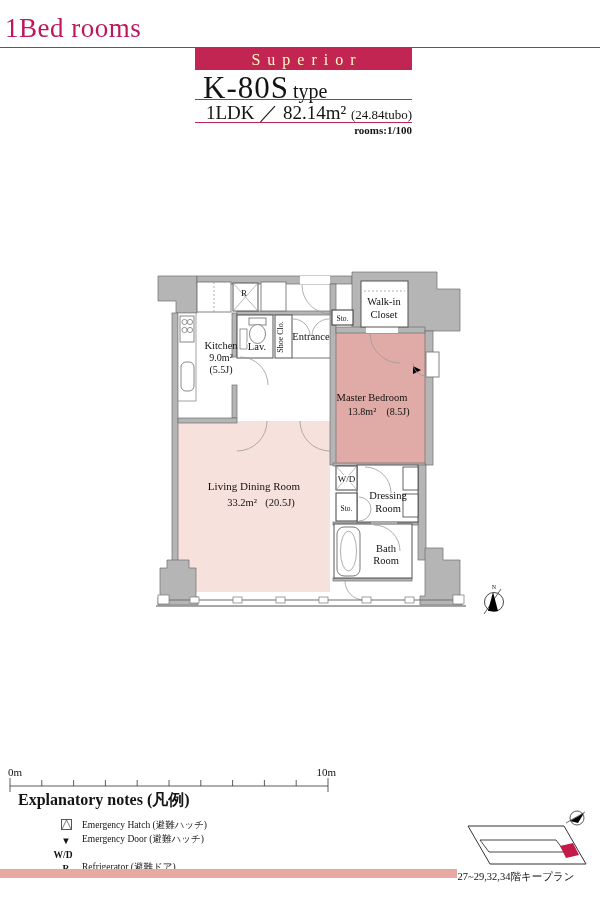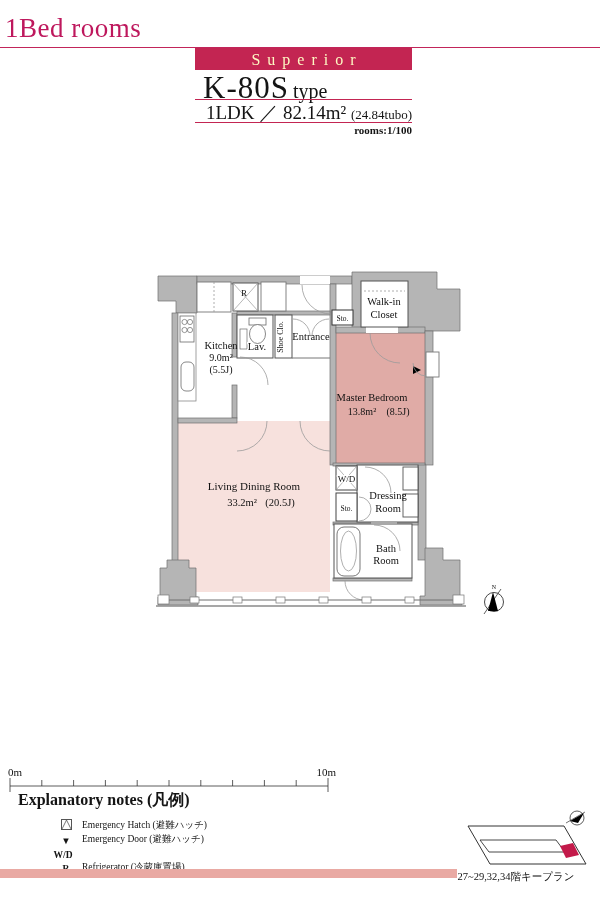--- a/index.html
+++ b/index.html
@@ -258,17 +258,17 @@
   </div>
   <div class="legend-row">
     <span class="legend-sym tri">▼</span>
     <span class="legend-label">Emergency Door (避難ハッチ)</span>
   </div>
   <div class="legend-row">
     <span class="legend-sym wide">W/D</span>
   </div>
   <div class="legend-row">
     <span class="legend-sym">R</span>
-    <span class="legend-label">Refrigerator (冷蔵庫置場)</span>
+    <span class="legend-label">Refrigerator (避難ドア)</span>
   </div>
 </div>
 
 <div class="abs footer-stripe"></div>
 
 </body></html>

